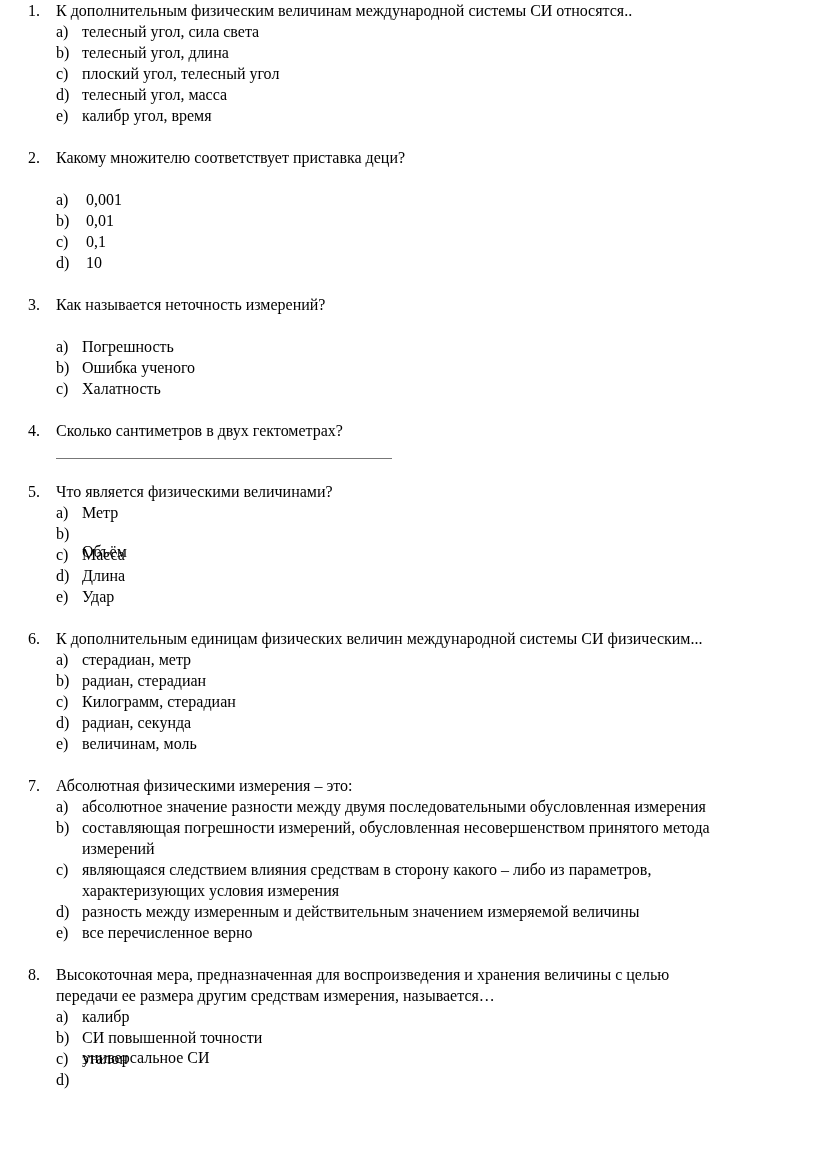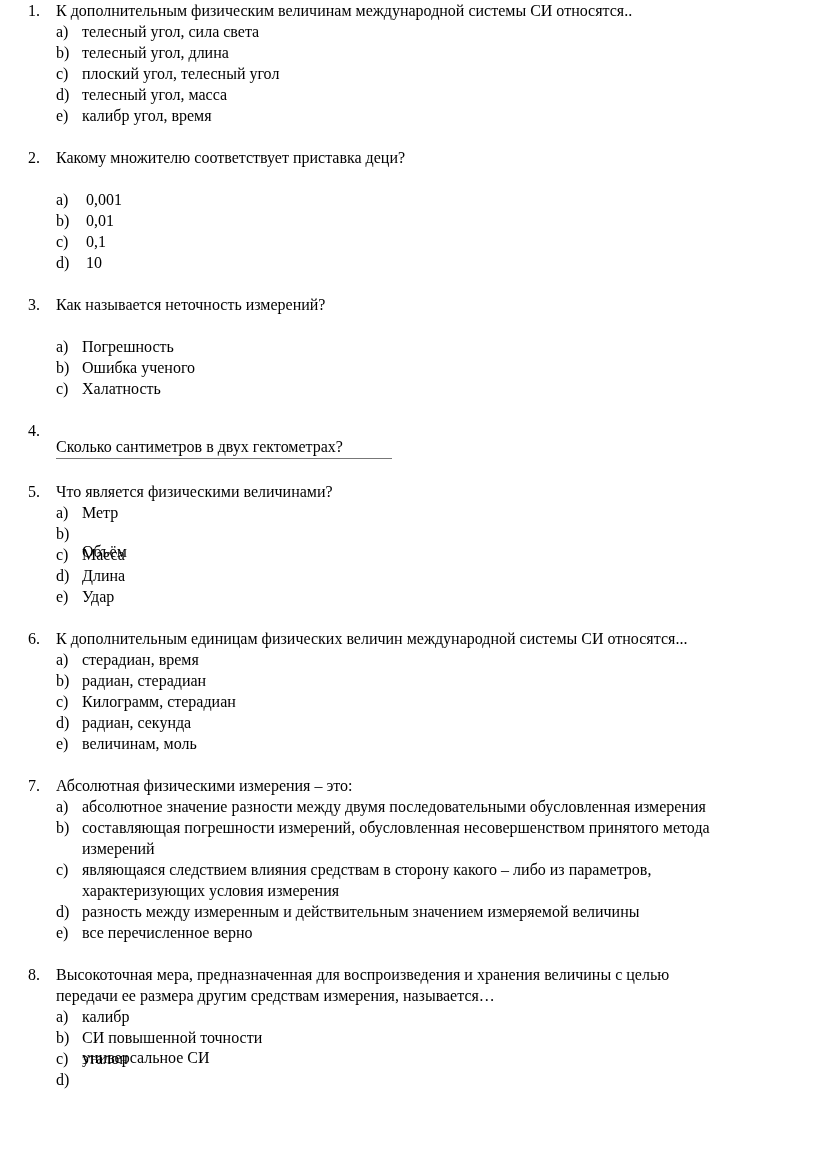--- a/index.html
+++ b/index.html
@@ -54,44 +54,44 @@
     <span class="line olab" style="top:337px">a)</span>
     <span class="line otext" style="top:337px">Погрешность</span>
     <span class="line olab" style="top:358px">b)</span>
     <span class="line otext" style="top:358px">Ошибка ученого</span>
     <span class="line olab" style="top:379px">c)</span>
     <span class="line otext" style="top:379px">Халатность</span>
   </div>
 
   <div>
     <span class="line qnum" style="top:421px">4.</span>
-    <span class="line qtext" style="top:437px">Сколько сантиметров в двух гектометрах?</span>
+    <span class="line qtext" style="top:421px">Сколько сантиметров в двух гектометрах?</span>
     <div class="blank" style="top:458px"></div>
   </div>
 
   <div>
     <span class="line qnum" style="top:482px">5.</span>
     <span class="line qtext" style="top:482px">Что является физическими величинами?</span>
     <span class="line olab" style="top:503px">a)</span>
     <span class="line otext" style="top:503px">Метр</span>
     <span class="line olab" style="top:524px">b)</span>
     <span class="line otext" style="top:542px">Объём</span>
     <span class="line olab" style="top:545px">c)</span>
     <span class="line otext" style="top:545px">Масса</span>
     <span class="line olab" style="top:566px">d)</span>
     <span class="line otext" style="top:566px">Длина</span>
     <span class="line olab" style="top:587px">e)</span>
     <span class="line otext" style="top:587px">Удар</span>
   </div>
 
   <div>
     <span class="line qnum" style="top:629px">6.</span>
-    <span class="line qtext" style="top:629px">К дополнительным единицам физических величин международной системы СИ относятся...</span>
+    <span class="line qtext" style="top:629px">К дополнительным единицам физических величин международной системы СИ физическим...</span>
     <span class="line olab" style="top:650px">a)</span>
-    <span class="line otext" style="top:650px">стерадиан, время</span>
+    <span class="line otext" style="top:650px">стерадиан, метр</span>
     <span class="line olab" style="top:671px">b)</span>
     <span class="line otext" style="top:671px">радиан, стерадиан</span>
     <span class="line olab" style="top:692px">c)</span>
     <span class="line otext" style="top:692px">Килограмм, стерадиан</span>
     <span class="line olab" style="top:713px">d)</span>
     <span class="line otext" style="top:713px">радиан, секунда</span>
     <span class="line olab" style="top:734px">e)</span>
     <span class="line otext" style="top:734px">величинам, моль</span>
   </div>
 

